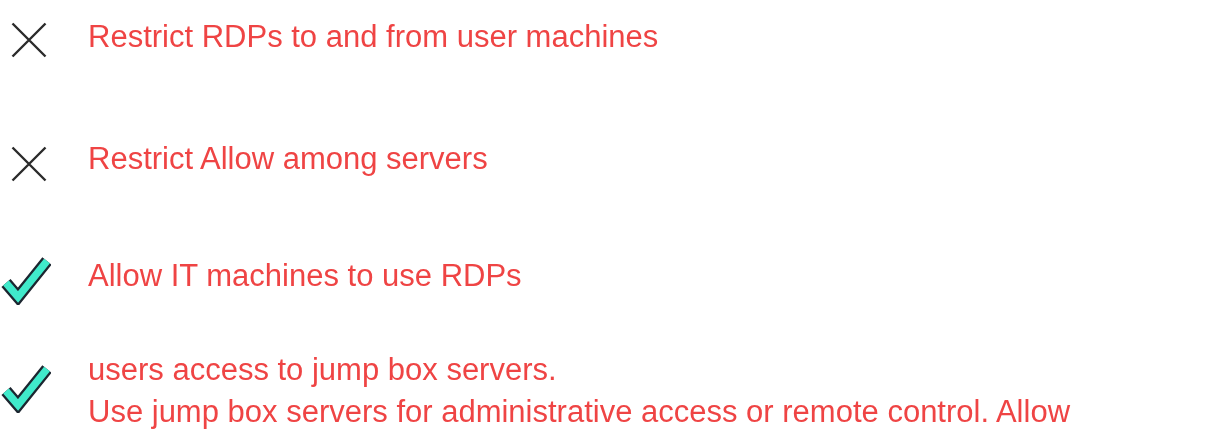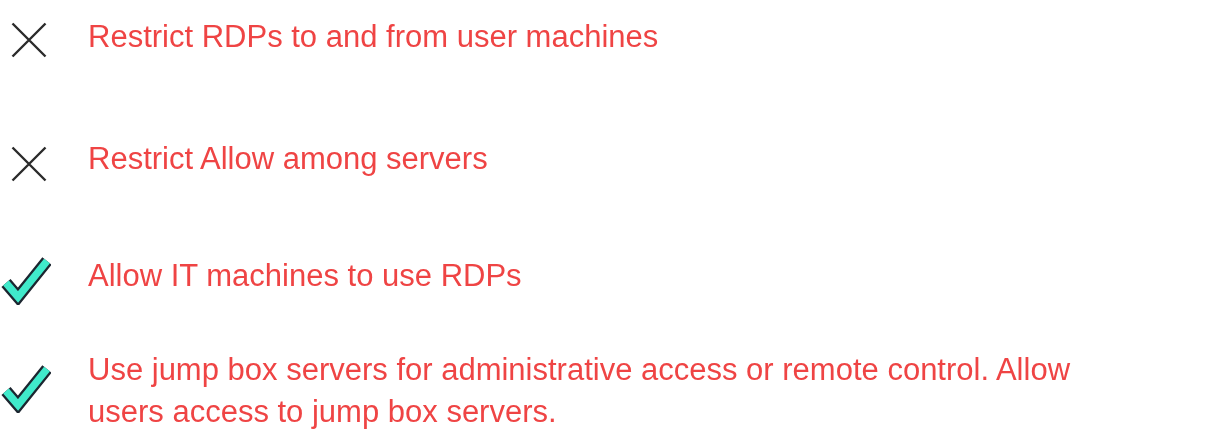--- a/index.html
+++ b/index.html
@@ -80,18 +80,18 @@
   </div>
 
   <div class="row" style="top:349px;">
     <span class="icon" style="left:1px; top:14px;">
       <svg width="50" height="50" viewBox="0 0 50 50">
         <polyline points="5,28 17,42 46,6" fill="none" stroke="#1c2630" stroke-width="12" stroke-linecap="butt" stroke-linejoin="miter"></polyline>
         <polyline points="5,28 17,42 46,6" fill="none" stroke="#40EACB" stroke-width="7.5" stroke-linecap="butt" stroke-linejoin="miter"></polyline>
       </svg>
     </span>
     <div class="text">
+      <span class="line">users access to jump box servers.</span>
       <span class="line">Use jump box servers for administrative access or remote control. Allow</span>
-      <span class="line">users access to jump box servers.</span>
     </div>
   </div>
 
 </div>
 
 </body></html>

